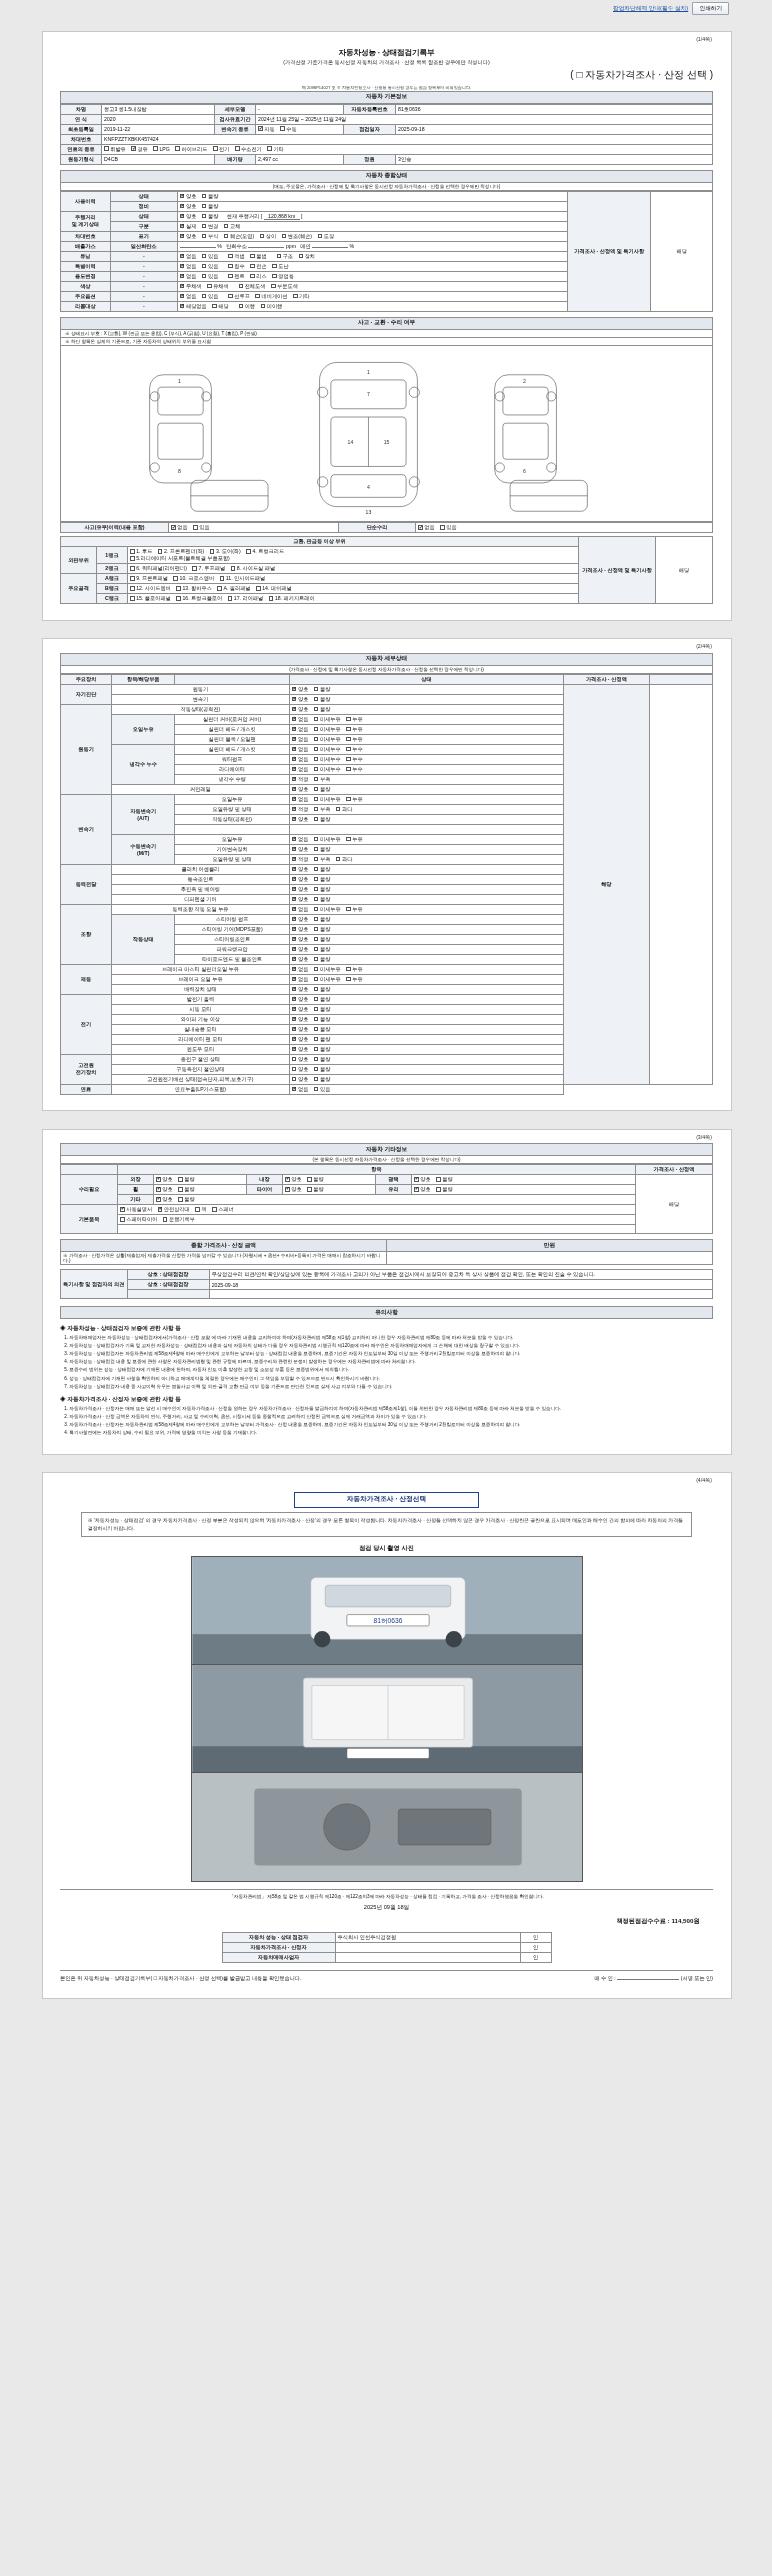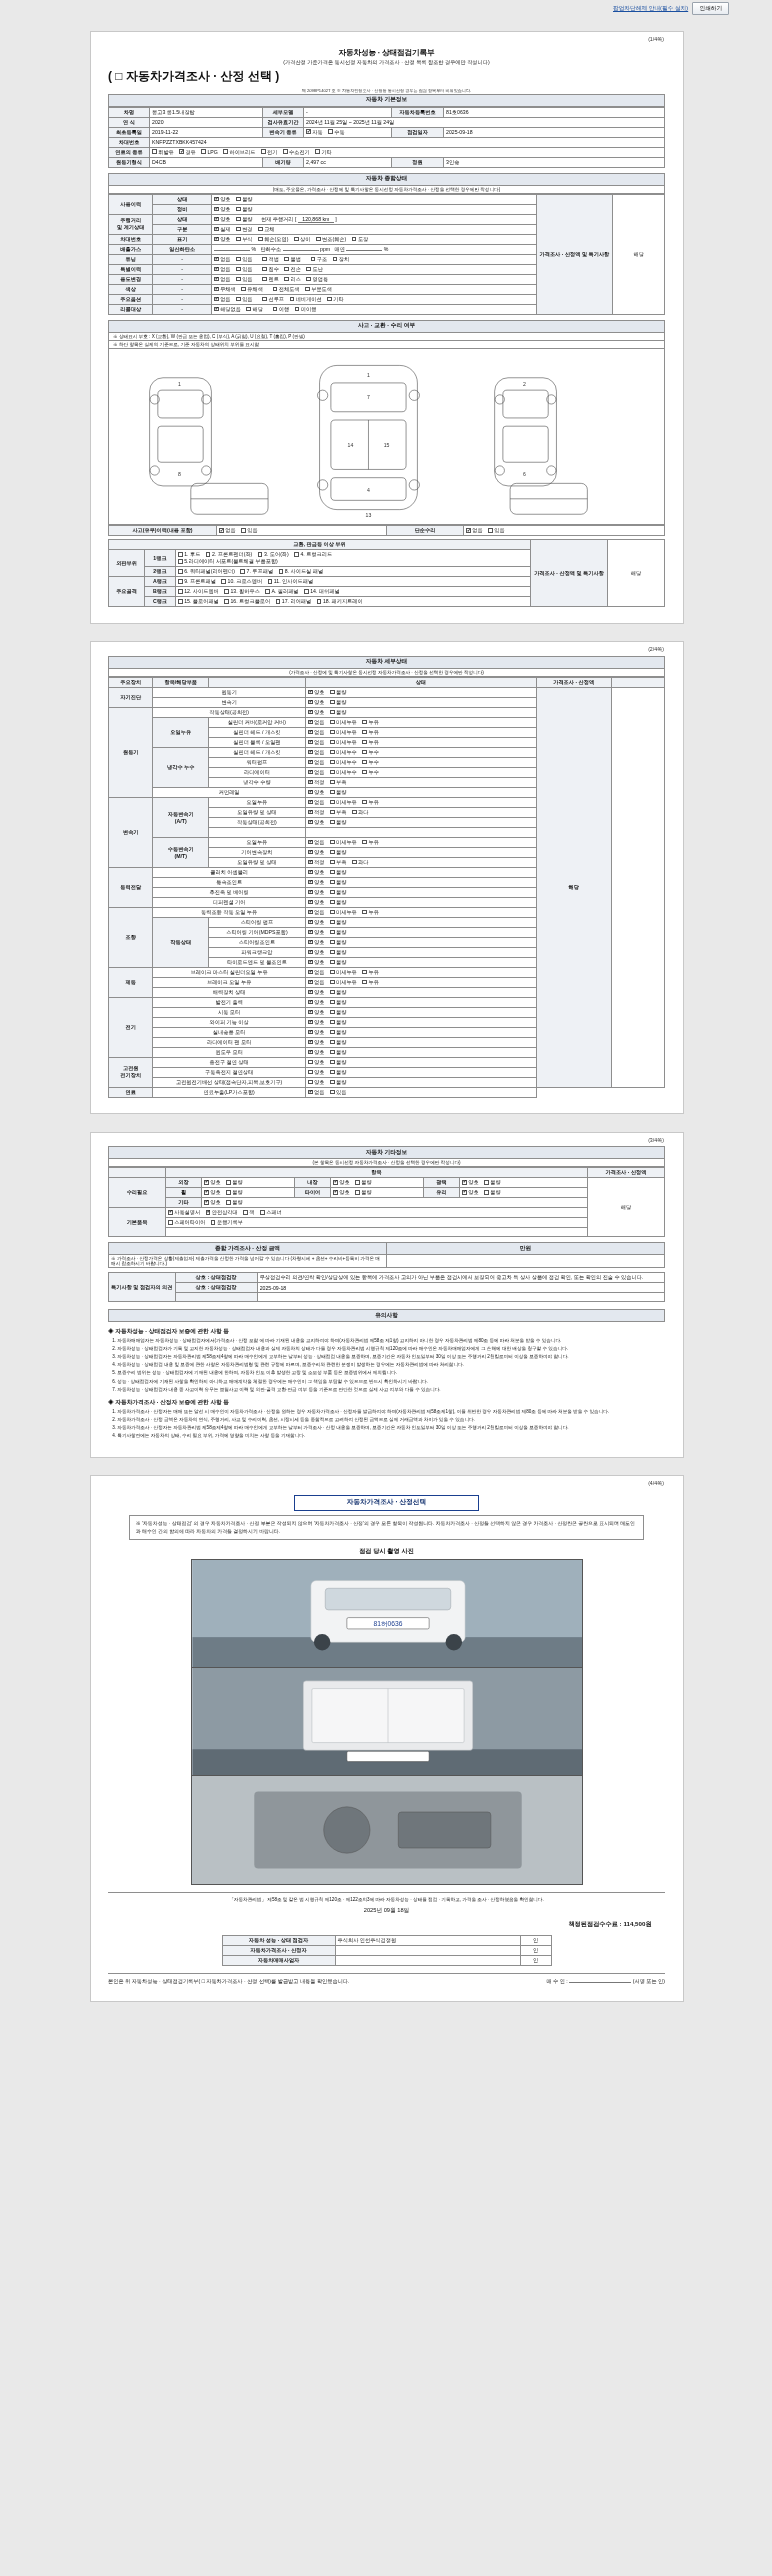--- a/index.html
+++ b/index.html
@@ -6,21 +6,21 @@
   html, body { margin:0; padding:0; }
   body {
     width:773px;
     background:#e9e9e9;
     font-family:"Liberation Sans", sans-serif;
     font-size:5.7px;
     color:#111;
     -webkit-font-smoothing:antialiased;
   }
   .page {
-    width:594px;
+    width:690px;
     margin:0 auto 17.5px auto;
     background:#ffffff;
     border:0.5px solid #c8c8c8;
     padding:13.4px 17.5px 15.5px 17.5px;
     position:relative;
   }
   .page.first { margin-top:13.4px; }
   .topbar {
     width:690px;
     margin:0 auto;
@@ -42,21 +42,21 @@
   .pagemark { position:absolute; right:18.5px; top:4.1px; font-size:5.2px; color:#333; }
   h1.doc-title {
     text-align:center;
     font-size:7.7px;
     font-weight:bold;
     margin:3.1px 0 1px 0;
     letter-spacing:-0.2px;
   }
   .doc-sub { text-align:center; font-size:5.2px; margin-bottom:2.1px; }
   .doc-title2 {
-    text-align:left; font-size:12px; font-weight:bold; margin:1px 0 2.1px 0;
+    text-align:right; font-size:10px; font-weight:normal; margin:1px 0 2.1px 0;
   }
   .doc-note { text-align:center; font-size:4.6px; color:#333; margin-bottom:1px; }
 
   table { border-collapse:collapse; width:100%; }
   td, th { border:0.5px solid #8e8e8e; padding:1px 2.1px; font-size:5.2px; vertical-align:middle; }
   .sec-head {
     background:#e3e8ef;
     text-align:center;
     font-weight:bold;
     font-size:5.7px;

